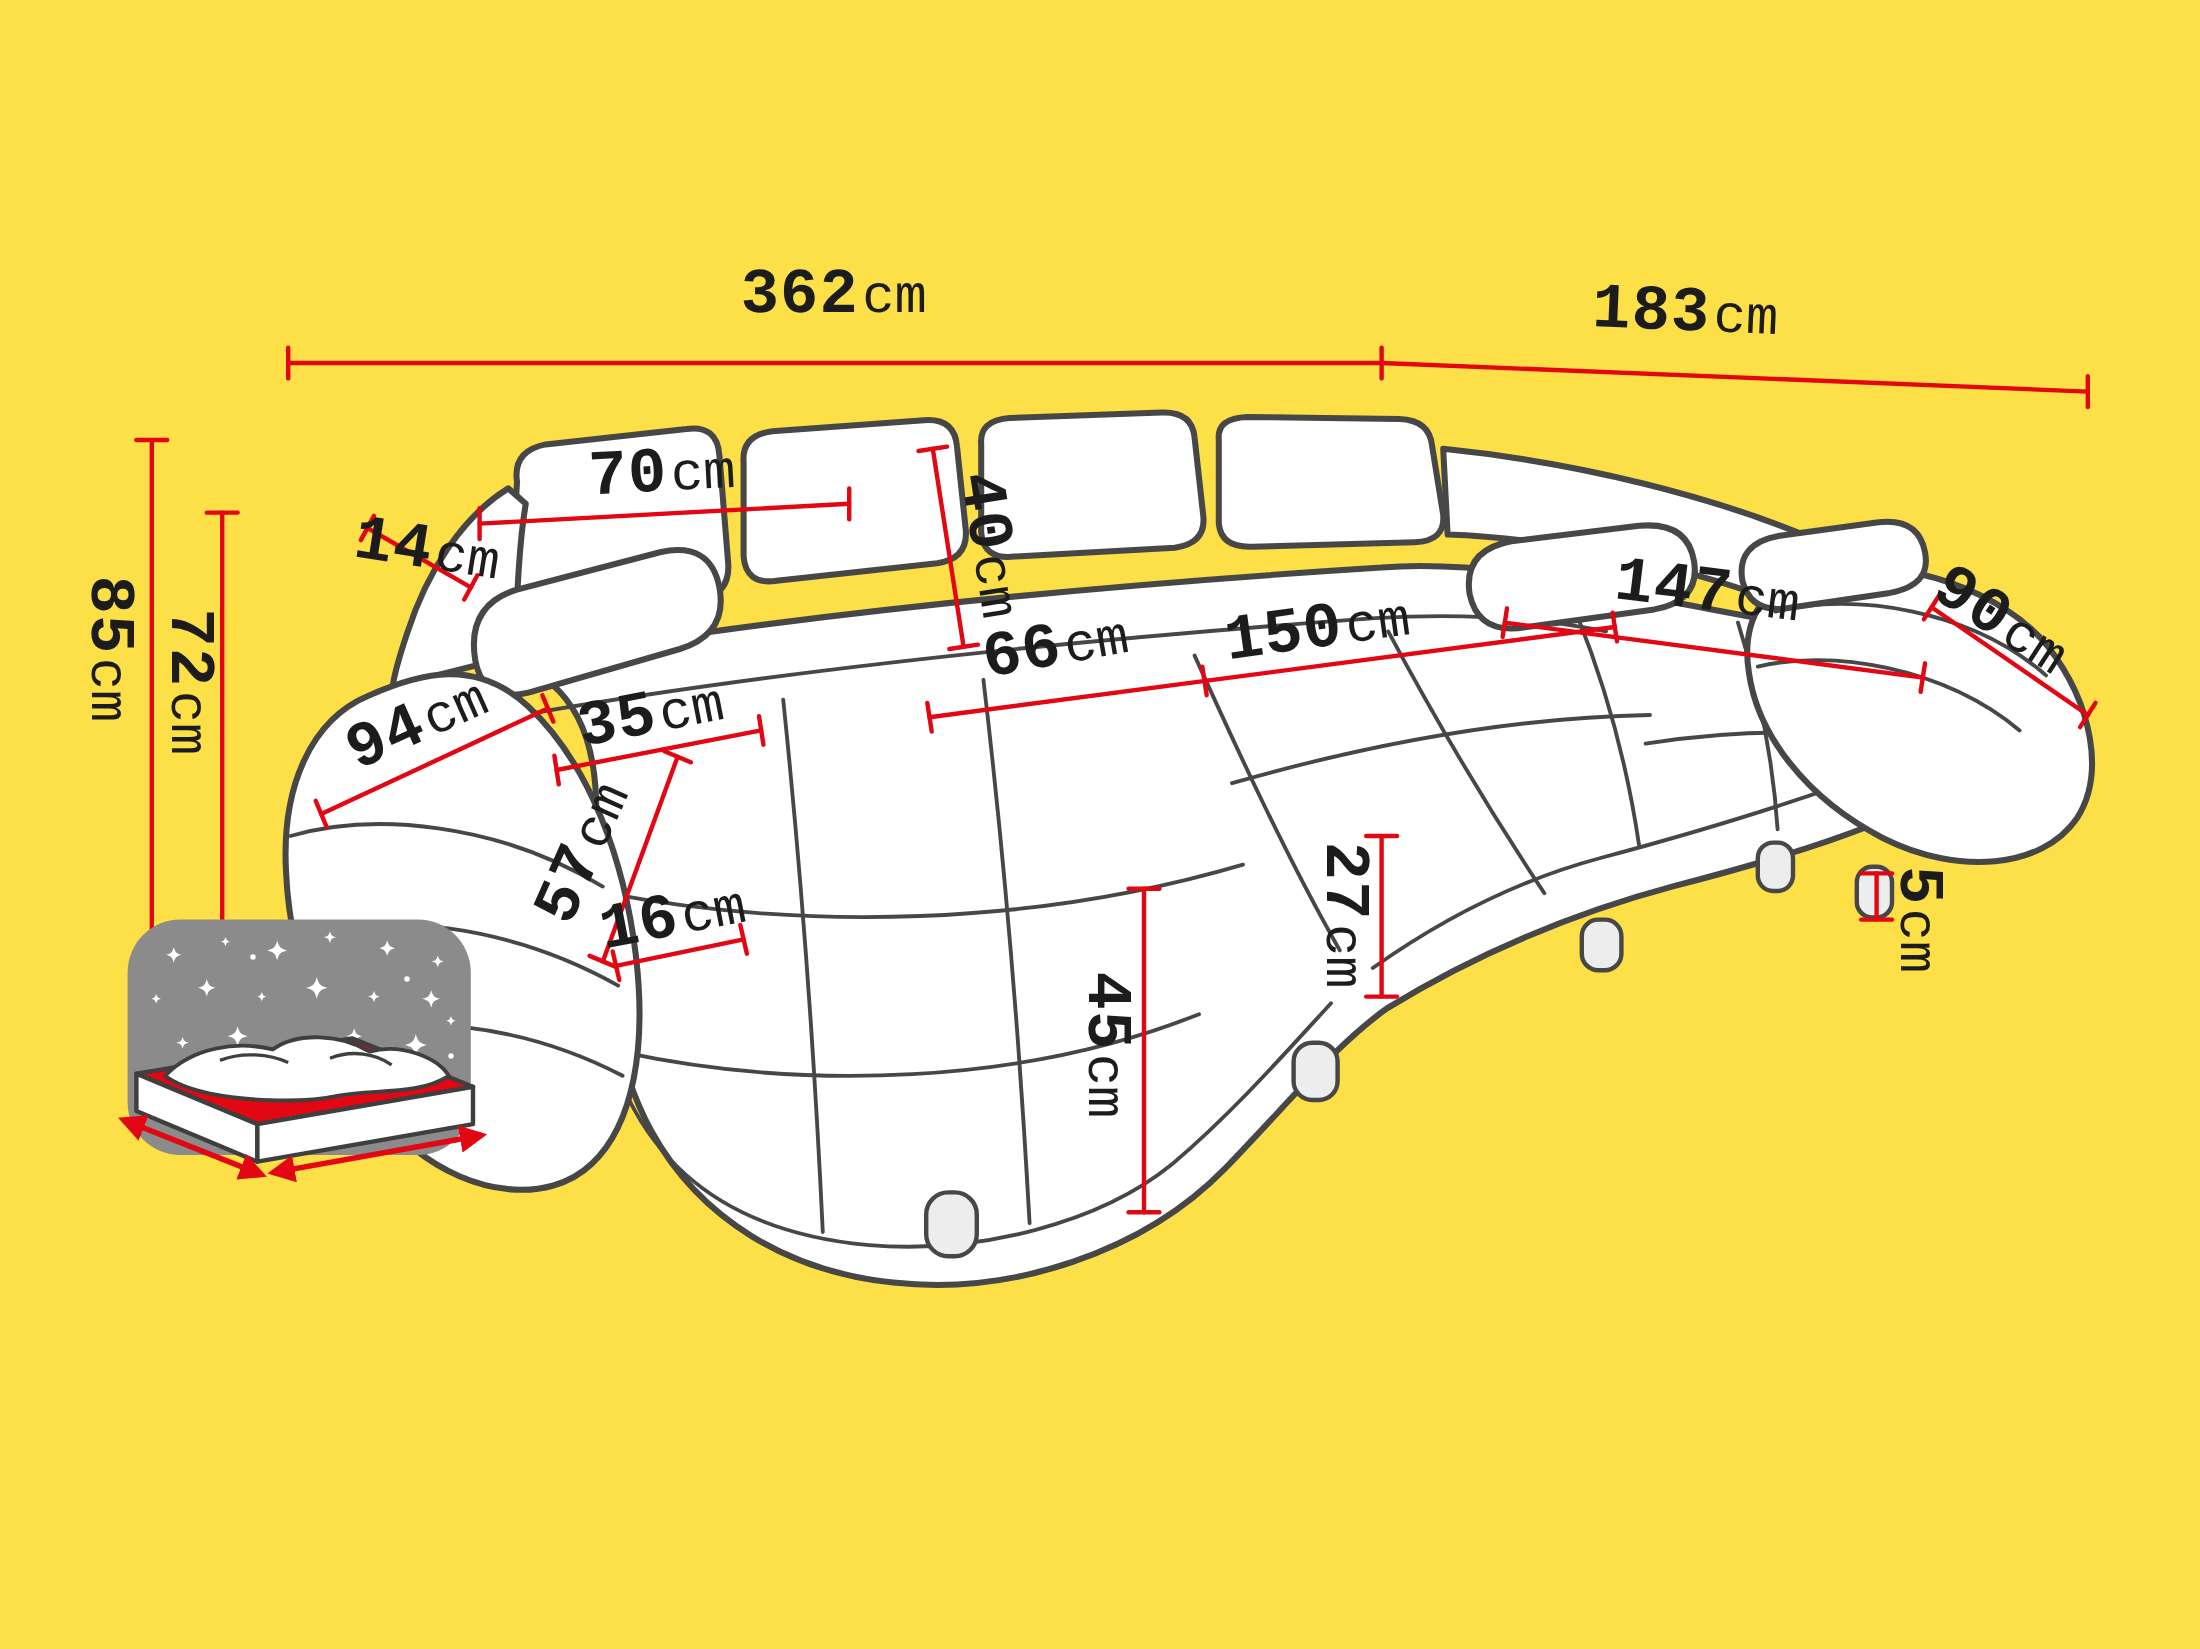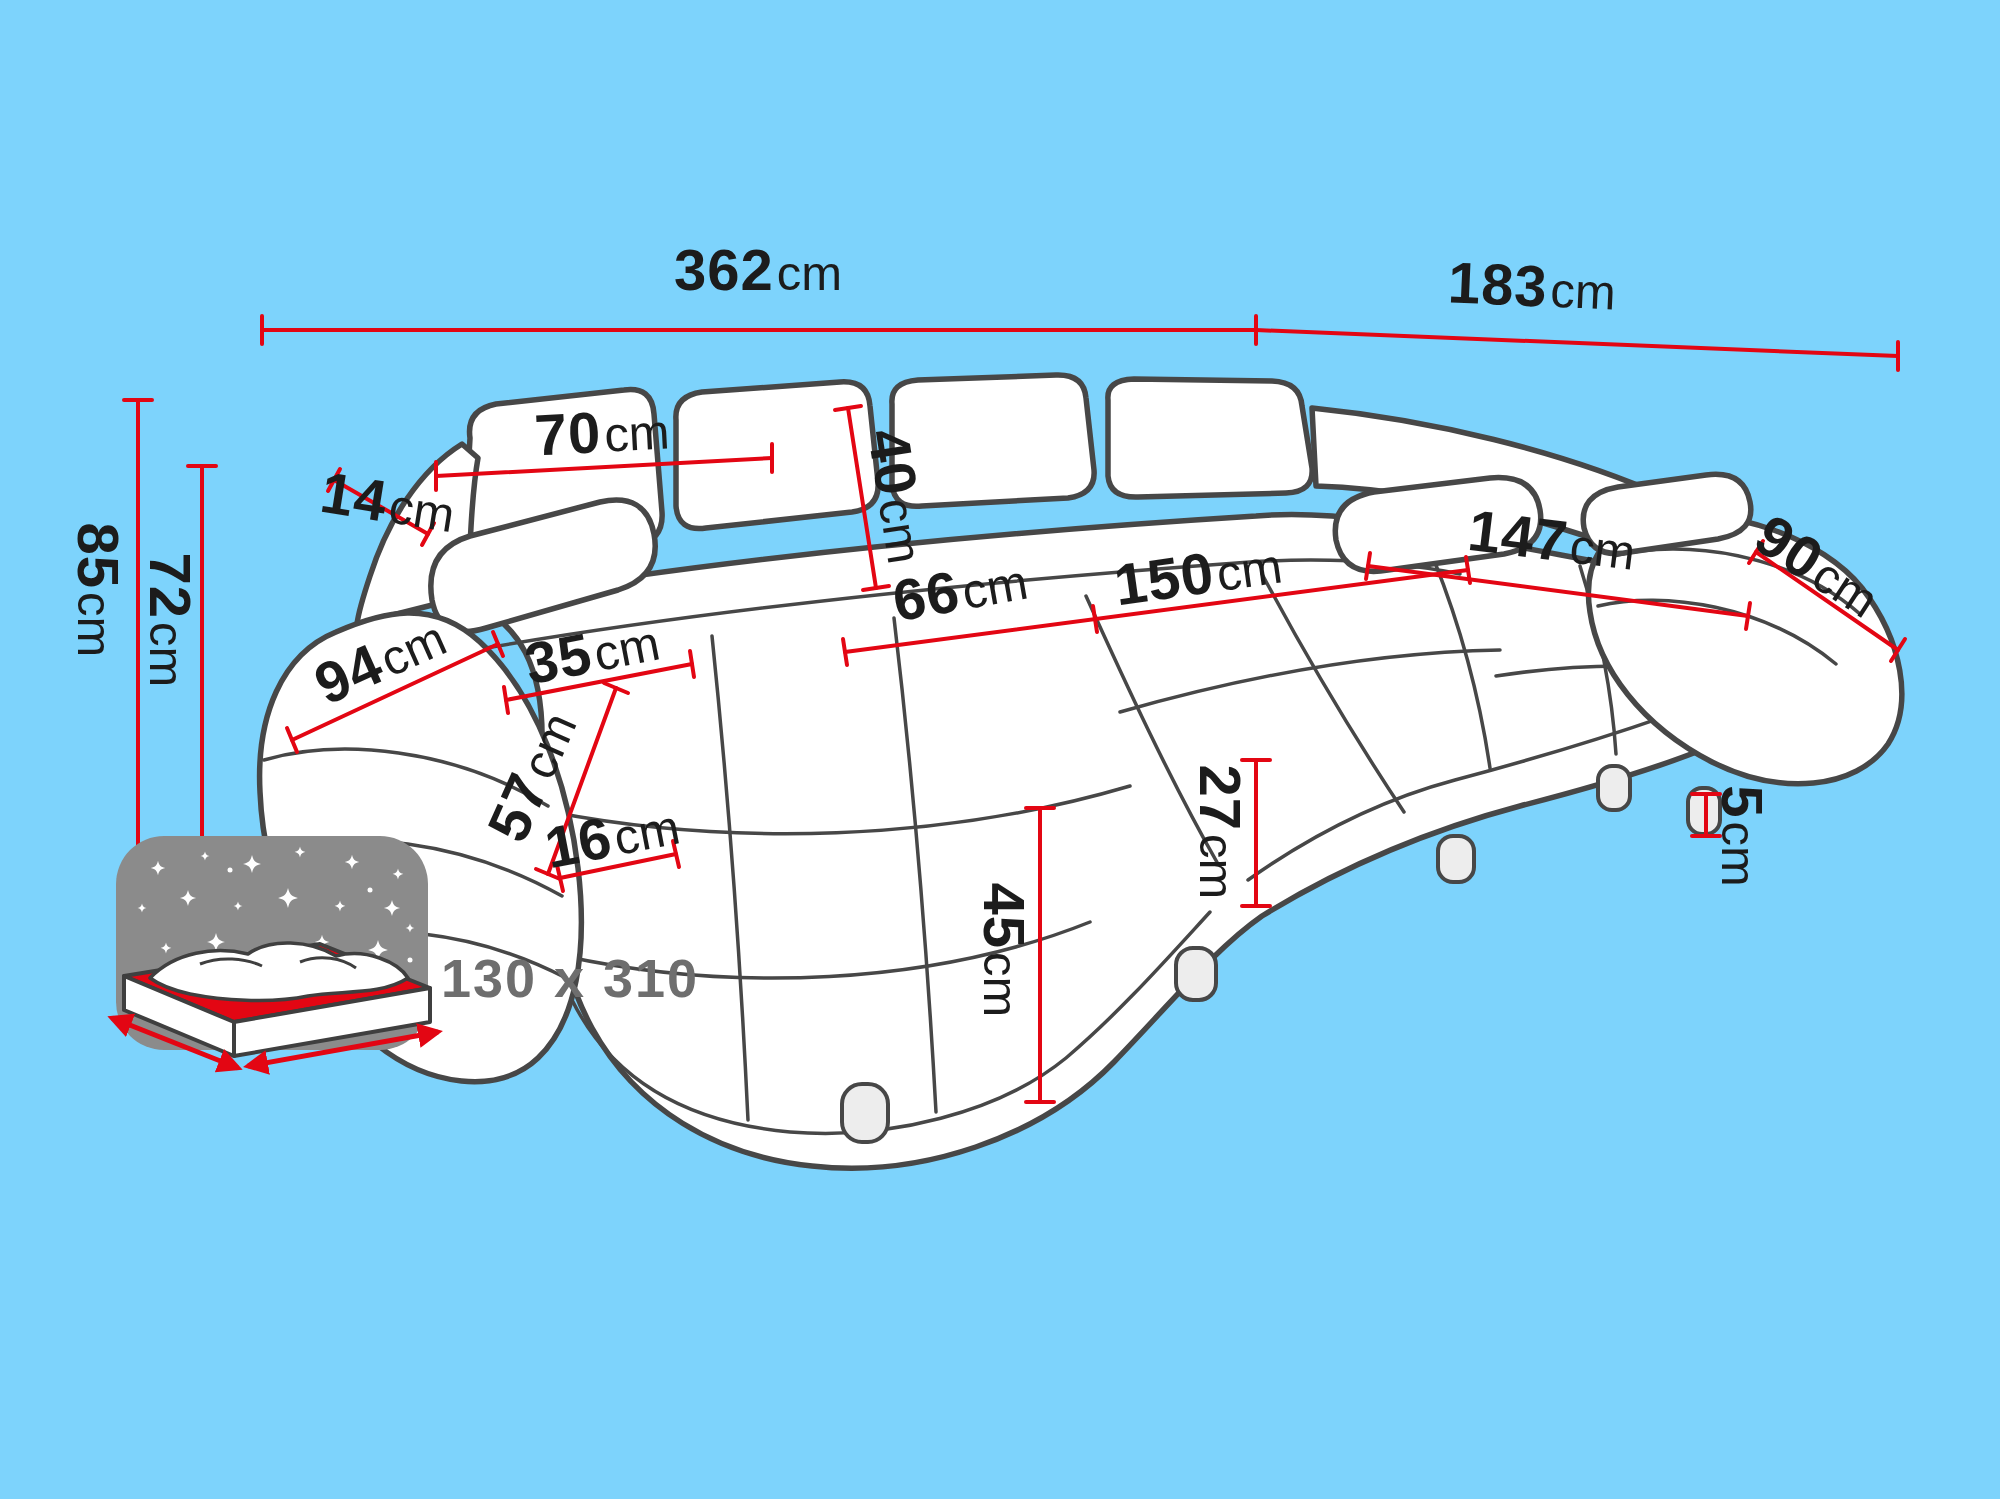--- a/index.html
+++ b/index.html
@@ -1,18 +1,18 @@
 <!DOCTYPE html>
 <html><head>
 <meta charset="utf-8">
 <style>
   html,body{margin:0;padding:0;background:#ffffff;}
   .stage{
-    position:relative;width:2000px;height:1499px;background:#7dd3fc;
-    font-family:Liberation Sans, sans-serif;overflow:hidden;
+    position:relative;width:2000px;height:1499px;background:#fde047;
+    font-family:Liberation Mono, monospace;overflow:hidden;
   }
   svg.art{position:absolute;left:0;top:0;}
   .dim{
     position:absolute;white-space:nowrap;line-height:1;color:#1c1c1c;
     transform:translate(-50%,-50%) rotate(var(--r,0deg));
     transform-origin:center center;
   }
   .dim .num{font-size:58px;font-weight:700;letter-spacing:1px;}
   .dim .unit{font-size:49px;font-weight:400;margin-left:3px;}
   .size-label{
@@ -231,15 +231,14 @@
   <div class="dim" style="left:532px;top:776px;--r:-66deg"><span class="num">57</span><span class="unit">cm</span></div>
   <div class="dim" style="left:612px;top:836px;--r:-11deg"><span class="num">16</span><span class="unit">cm</span></div>
   <div class="dim" style="left:960px;top:590px;--r:-10deg"><span class="num">66</span><span class="unit">cm</span></div>
   <div class="dim" style="left:1198px;top:574px;--r:-8deg"><span class="num">150</span><span class="unit">cm</span></div>
   <div class="dim" style="left:1552px;top:540px;--r:7deg"><span class="num">147</span><span class="unit">cm</span></div>
   <div class="dim" style="left:1818px;top:566px;--r:33deg"><span class="num">90</span><span class="unit">cm</span></div>
   <div class="dim" style="left:1004px;top:950px;--r:90deg"><span class="num">45</span><span class="unit">cm</span></div>
   <div class="dim" style="left:1220px;top:832px;--r:90deg"><span class="num">27</span><span class="unit">cm</span></div>
   <div class="dim" style="left:1742px;top:836px;--r:90deg"><span class="num">5</span><span class="unit">cm</span></div>
 
-  <div class="size-label" style="left:570px;top:978px;">130 x 310</div>
 
 </div>
 
 </body></html>

